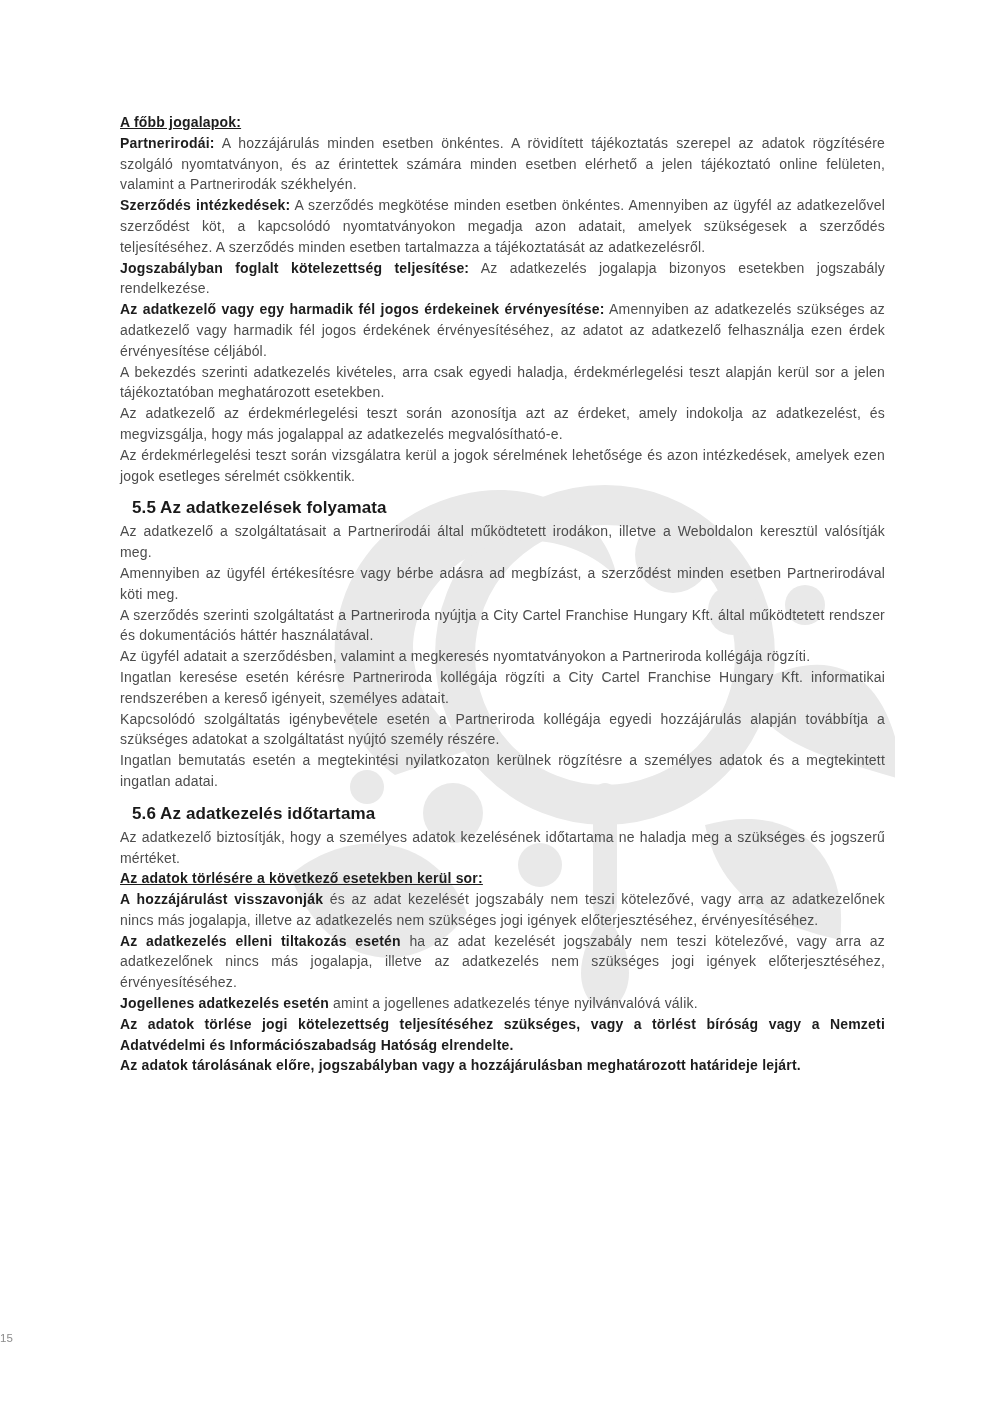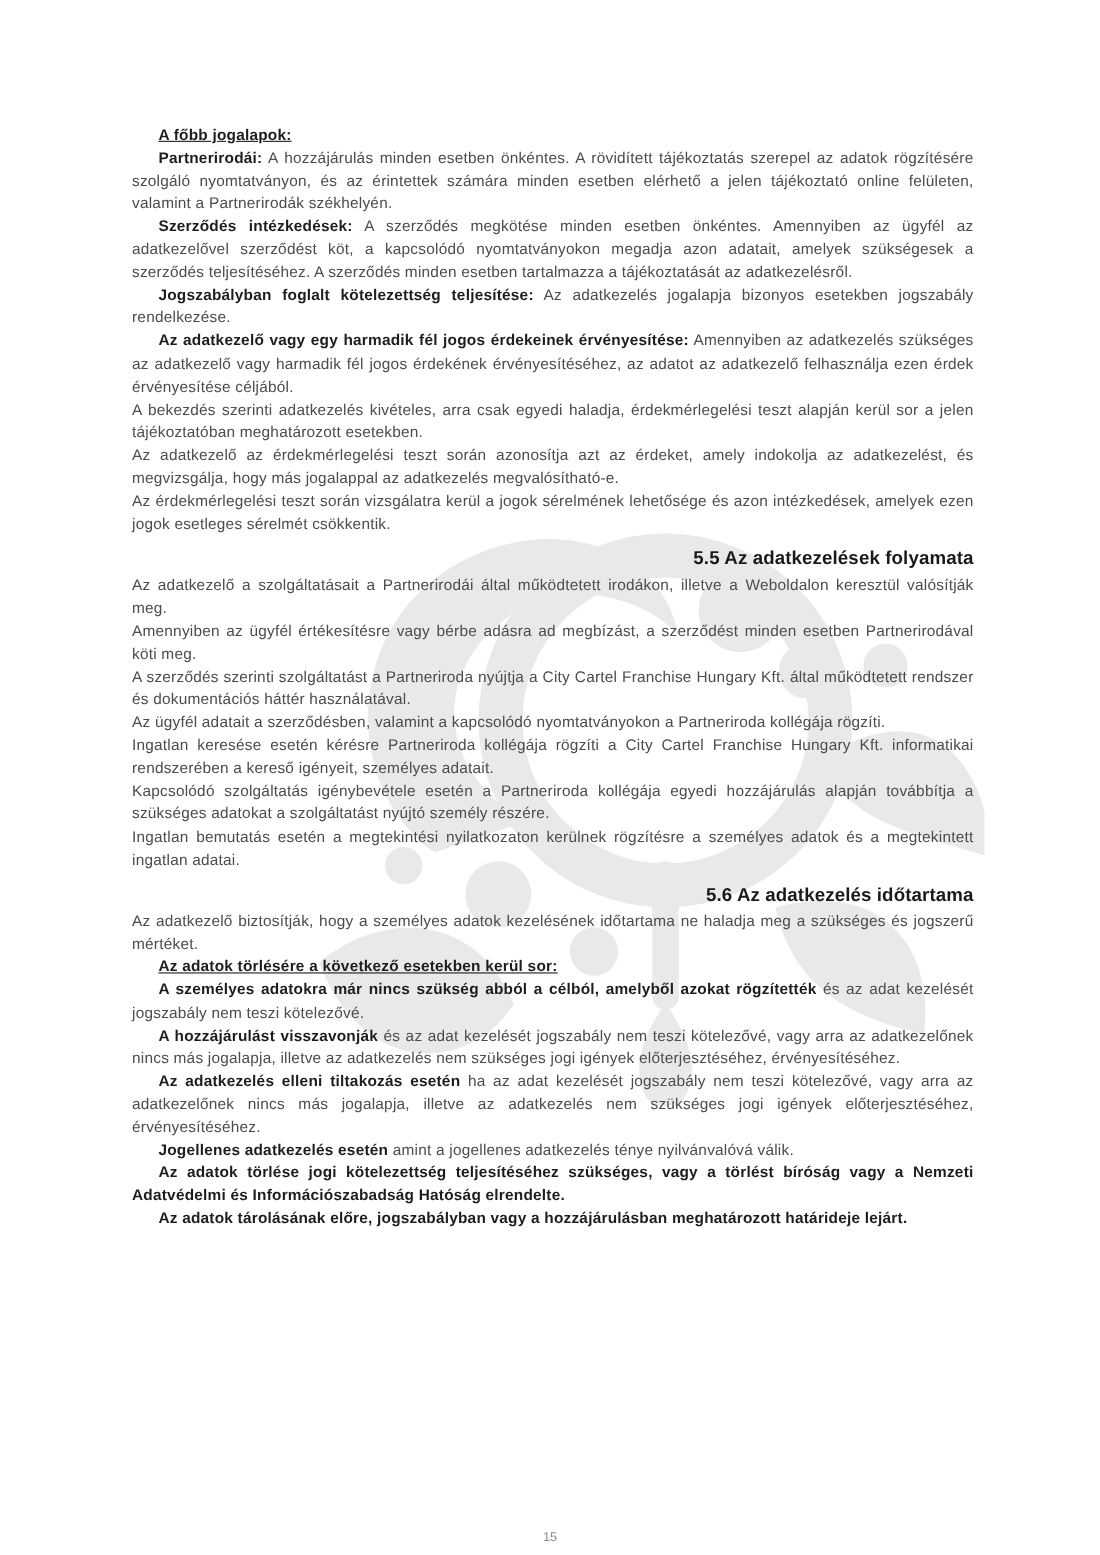--- a/index.html
+++ b/index.html
@@ -19,34 +19,33 @@
   .content {
     position:absolute; left:120px; top:112px; width:765px;
     z-index:1;
     color:#4c4c4c;
     font-size:14px;
     line-height:20.8px;
     letter-spacing:0.2px;
     text-align:justify;
   }
   .content p { margin:0; }
-  .b { font-weight:bold; color:#1d1d1d;margin-left:24px; }
+  .b { font-weight:bold; color:#1d1d1d; }
   .u { text-decoration:underline; }
   h2 {
     font-size:17px;
     font-weight:bold;
     color:#1a1a1a;
-    margin:11px 0 2px 0;
+    margin:11px 0 2px 12px;
     line-height:22px;
     letter-spacing:0.1px;
-    text-align:right;
+    text-align:left;
   }
   .footer {
-    position:absolute; top:1392px; left:0; width:100%;
-    text-align:center;
+    position:absolute; top:1332px; left:0; width:100%;
     color:#8b8b8b;
     font-size:11.5px;
     z-index:1;
   }
 </style>
 </head>
 <body>
 
 <div class="page">
 
@@ -79,30 +78,29 @@
     <p><span class="b">Jogszabályban foglalt kötelezettség teljesítése:</span><span> Az adatkezelés jogalapja bizonyos esetekben jogszabály rendelkezése.</span></p>
     <p><span class="b">Az adatkezelő vagy egy harmadik fél jogos érdekeinek érvényesítése:</span><span> Amennyiben az adatkezelés szükséges az adatkezelő vagy harmadik fél jogos érdekének érvényesítéséhez, az adatot az adatkezelő felhasználja ezen érdek érvényesítése céljából.</span></p>
     <p><span>A bekezdés szerinti adatkezelés kivételes, arra csak egyedi haladja, érdekmérlegelési teszt alapján kerül sor a jelen tájékoztatóban meghatározott esetekben.</span></p>
     <p><span>Az adatkezelő az érdekmérlegelési teszt során azonosítja azt az érdeket, amely indokolja az adatkezelést, és megvizsgálja, hogy más jogalappal az adatkezelés megvalósítható-e.</span></p>
     <p><span>Az érdekmérlegelési teszt során vizsgálatra kerül a jogok sérelmének lehetősége és azon intézkedések, amelyek ezen jogok esetleges sérelmét csökkentik.</span></p>
 
     <h2>5.5 Az adatkezelések folyamata</h2>
     <p><span>Az adatkezelő a szolgáltatásait a Partnerirodái által működtetett irodákon, illetve a Weboldalon keresztül valósítják meg.</span></p>
     <p><span>Amennyiben az ügyfél értékesítésre vagy bérbe adásra ad megbízást, a szerződést minden esetben Partnerirodával köti meg.</span></p>
     <p><span>A szerződés szerinti szolgáltatást a Partneriroda nyújtja a City Cartel Franchise Hungary Kft. által működtetett rendszer és dokumentációs háttér használatával.</span></p>
-    <p><span>Az ügyfél adatait a szerződésben, valamint a kapcsolódó nyomtatványokon a Partneriroda kollégája rögzíti.</span></p>
+    <p><span>Az ügyfél adatait a szerződésben, valamint a megkeresés nyomtatványokon a Partneriroda kollégája rögzíti.</span></p>
     <p><span>Ingatlan keresése esetén kérésre Partneriroda kollégája rögzíti a City Cartel Franchise Hungary Kft. informatikai rendszerében a kereső igényeit, személyes adatait.</span></p>
     <p><span>Kapcsolódó szolgáltatás igénybevétele esetén a Partneriroda kollégája egyedi hozzájárulás alapján továbbítja a szükséges adatokat a szolgáltatást nyújtó személy részére.</span></p>
     <p><span>Ingatlan bemutatás esetén a megtekintési nyilatkozaton kerülnek rögzítésre a személyes adatok és a megtekintett ingatlan adatai.</span></p>
 
     <h2>5.6 Az adatkezelés időtartama</h2>
     <p><span>Az adatkezelő biztosítják, hogy a személyes adatok kezelésének időtartama ne haladja meg a szükséges és jogszerű mértéket.</span></p>
     <p><span class="b u">Az adatok törlésére a következő esetekben kerül sor:</span></p>
 
-    <p><span class="b">A személyes adatokra már nincs szükség abból a célból, amelyből azokat rögzítették</span><span> és az adat kezelését jogszabály nem teszi kötelezővé.</span></p>
     <p><span class="b">A hozzájárulást visszavonják</span><span> és az adat kezelését jogszabály nem teszi kötelezővé, vagy arra az adatkezelőnek nincs más jogalapja, illetve az adatkezelés nem szükséges jogi igények előterjesztéséhez, érvényesítéséhez.</span></p>
     <p><span class="b">Az adatkezelés elleni tiltakozás esetén</span><span> ha az adat kezelését jogszabály nem teszi kötelezővé, vagy arra az adatkezelőnek nincs más jogalapja, illetve az adatkezelés nem szükséges jogi igények előterjesztéséhez, érvényesítéséhez.</span></p>
     <p><span class="b">Jogellenes adatkezelés esetén</span><span> amint a jogellenes adatkezelés ténye nyilvánvalóvá válik.</span></p>
     <p><span class="b">Az adatok törlése jogi kötelezettség teljesítéséhez szükséges, vagy a törlést bíróság vagy a Nemzeti Adatvédelmi és Információszabadság Hatóság elrendelte.</span><span></span></p>
     <p><span class="b">Az adatok tárolásának előre, jogszabályban vagy a hozzájárulásban meghatározott határideje lejárt.</span><span></span></p>
 
   </div>
 
   <div class="footer">15</div>
 

